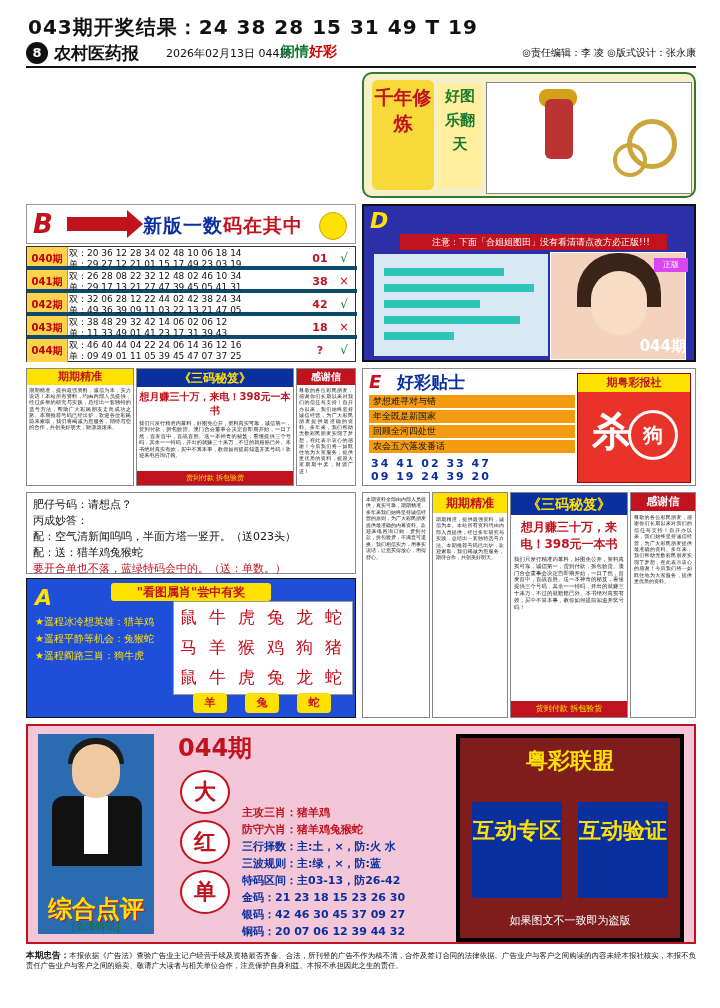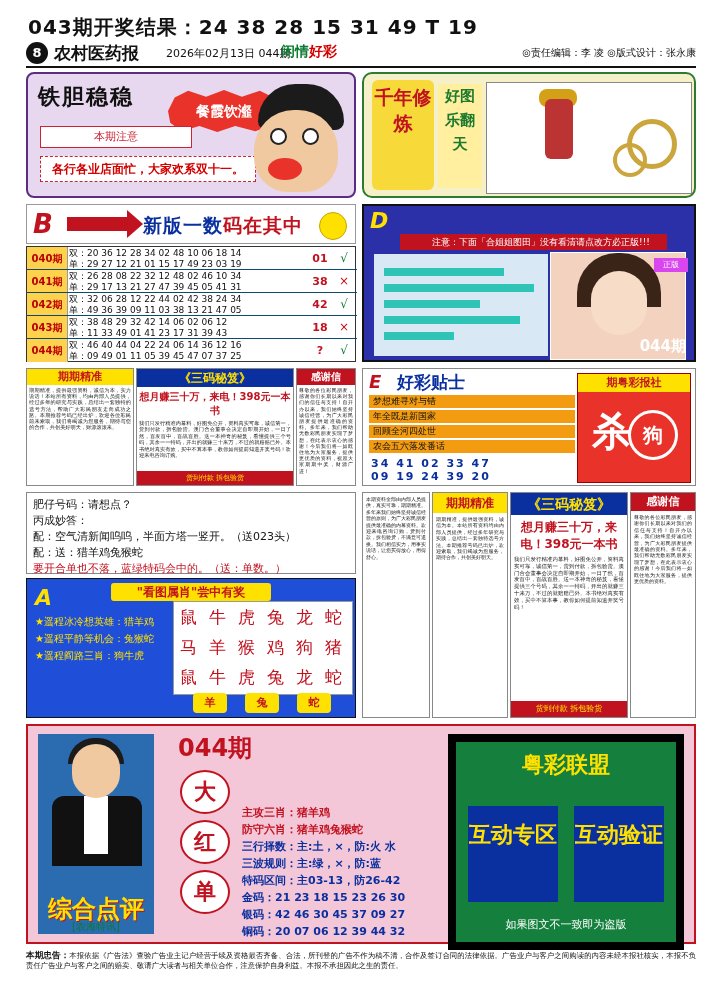--- a/index.html
+++ b/index.html
@@ -46,21 +46,21 @@
   .bband{left:26px;top:204px;width:330px;height:40px;background:#fff;border:1px solid #999;}
   .bletter{position:absolute;left:6px;top:4px;font-size:26px;font-weight:bold;color:#c1121f;font-style:italic;}
   .barrow{position:absolute;left:40px;top:12px;width:60px;height:14px;background:#c1121f;}
   .barrow:after{content:"";position:absolute;right:-16px;top:-7px;border-left:16px solid #c1121f;border-top:14px solid transparent;border-bottom:14px solid transparent;}
   .btitle{position:absolute;left:116px;top:8px;font-size:19px;font-weight:bold;color:#0a2f9e;letter-spacing:1px;}
   .btitle .r{color:#c1121f;}
   .bball{position:absolute;right:8px;top:7px;width:26px;height:26px;border-radius:50%;background:#ffe100;border:1px solid #c8a400;}
 
   
   .tbl{left:26px;top:246px;width:330px;height:116px;border:1px solid #333;background:#fff;font-size:9px;}
-  .trow{position:absolute;left:0;width:330px;height:23px;border-bottom:1px solid #0c4a6e;box-sizing:border-box;}
+  .trow{position:absolute;left:0;width:330px;height:23px;border-bottom:4px solid #0c4a6e;box-sizing:border-box;}
   .tper{position:absolute;left:0;top:0;width:40px;height:100%;background:#ffd24d;color:#b00;font-weight:bold;font-size:10px;text-align:center;line-height:23px;border-right:1px solid #999;}
   .tnums{position:absolute;left:42px;top:1px;width:232px;color:#111;line-height:11px;}
   .tcode{position:absolute;left:278px;top:0;width:30px;text-align:center;line-height:23px;color:#c1121f;font-weight:bold;font-size:11px;}
   .tmark{position:absolute;right:4px;top:0;width:18px;text-align:center;line-height:23px;font-size:12px;}
   .ok{color:#0a7a2f;} .no{color:#c1121f;}
 
   
   .dpanel{left:362px;top:204px;width:334px;height:158px;background:#2b2fa8;border:2px solid #111;}
   .dletter{position:absolute;left:6px;top:2px;font-size:22px;font-weight:bold;color:#ffe100;font-style:italic;}
   .dnote{position:absolute;left:36px;top:28px;width:252px;height:16px;background:#c1121f;color:#fff;font-size:9px;text-align:center;line-height:16px;padding-left:15px;}
@@ -132,21 +132,21 @@
   .ph-hair{position:absolute;left:30px;top:4px;width:56px;height:26px;background:#1b1b1b;border-radius:28px 28px 0 0;}
   .ph-body{position:absolute;left:14px;top:62px;width:90px;height:70px;background:#111;border-radius:12px 12px 0 0;}
   .ph-sh{position:absolute;left:46px;top:62px;width:24px;height:58px;background:#fff;}
   .ph-ttl{position:absolute;left:0;bottom:12px;width:116px;text-align:center;color:#ffe100;font-size:24px;font-weight:bold;line-height:26px;text-shadow:1px 1px 0 #c1121f;}
   .ph-sub{position:absolute;left:0;bottom:0;width:116px;text-align:center;color:#0a7a2f;font-size:10px;}
   .perbig{position:absolute;left:150px;top:6px;font-size:24px;font-weight:bold;color:#c1121f;}
   .drs{position:absolute;left:152px;top:44px;width:52px;}
   .drs div{width:46px;height:40px;border:2px solid #c1121f;border-radius:50%;color:#c1121f;font-size:22px;font-weight:bold;text-align:center;line-height:40px;margin-bottom:6px;background:#fff;}
   .blines{position:absolute;left:214px;top:38px;width:236px;color:#0a2f9e;font-size:11px;line-height:17px;font-weight:bold;margin-top:40px;}
   .blines .k{color:#c1121f;}
-  .ally{position:absolute;right:10px;top:8px;width:220px;height:200px;background:#15803d;border:8px solid #000000;margin-left:20px;}
+  .ally{position:absolute;right:10px;top:8px;width:220px;height:200px;background:#7f1d1d;border:4px solid #000000;margin-left:20px;}
   .ally .t{margin-top:8px;text-align:center;color:#ffe100;font-size:22px;font-weight:bold;}
   .ally .z1,.ally .z2{position:absolute;top:64px;width:90px;height:96px;color:#ffe100;font-size:22px;font-weight:bold;text-align:center;line-height:30px;padding-top:14px;box-sizing:border-box;}
   .ally .z1{left:12px;background:#0a2f9e;} .ally .z2{right:12px;background:#0a2f9e;}
   .ally .f{position:absolute;left:0;bottom:10px;width:100%;text-align:center;color:#fff;font-size:11px;}
 
   
   .disc{left:26px;top:950px;width:670px;height:44px;font-size:7.4px;line-height:10px;color:#111;text-align:justify;}
   .disc b{font-size:8.6px;}
 </style>
 </head>
@@ -159,33 +159,20 @@
   <div class="hdr-bar">
     <div class="badge8">8版</div>
     <div class="hdr-name">农村医药报</div>
     <div class="hdr-date">2026年02月13日  044期</div>
     <div class="hdr-mid">
       <span class="g">闲情</span><span class="r">好彩</span>
     </div>
     <div class="hdr-right">◎责任编辑：李 凌   ◎版式设计：张永康</div>
   </div>
 
-  <div class="p banner1">
-    <div class="b1-title">铁胆稳稳</div>
-    <div class="b1-star">餐霞饮瀣</div>
-    <div class="b1-note">本期注意</div>
-    <div class="b1-line">各行各业店面忙，大家欢系双十一。</div>
-    <div class="b1-face">
-      <div class="b1-hair"></div>
-      <div class="b1-skin"></div>
-      <div class="b1-eye" style="left:26px;"></div>
-      <div class="b1-eye" style="left:58px;"></div>
-      <div class="b1-mouth"></div>
-    </div>
-  </div>
 
   <div class="p banner2">
     <div class="b2-left">千年修炼</div>
     <div class="b2-sub">好图乐翻天</div>
     <div class="b2-pic">
       <div class="b2-fig2"></div>
         <div class="b2-fig"></div>
       <div class="b2-ring"></div>
         <div class="b2-ring2"></div>
     </div>
@@ -214,21 +201,21 @@
           <div>双：26 28 08 22 32 12 48 02 46 10 34</div>
           <div>单：29 17 13 21 27 47 39 45 05 41 31</div>
         </div>
       <div class="tcode">38</div>
       <div class="tmark no">×</div>
     </div>
     <div class="trow" style="top:46px">
       <div class="tper">042期</div>
       <div class="tnums">
           <div>双：32 06 28 12 22 44 02 42 38 24 34</div>
-          <div>单：49 36 39 09 11 03 38 13 21 47 05</div>
+          <div>单：49 36 39 09 11 03 22 13 21 47 05</div>
         </div>
       <div class="tcode">42</div>
       <div class="tmark ok">√</div>
     </div>
     <div class="trow" style="top:69px">
       <div class="tper">043期</div>
       <div class="tnums">
           <div>双：38 48 29 32 42 14 06 02 06 12</div>
           <div>单：11 33 49 01 41 23 17 31 39 43</div>
         </div>

